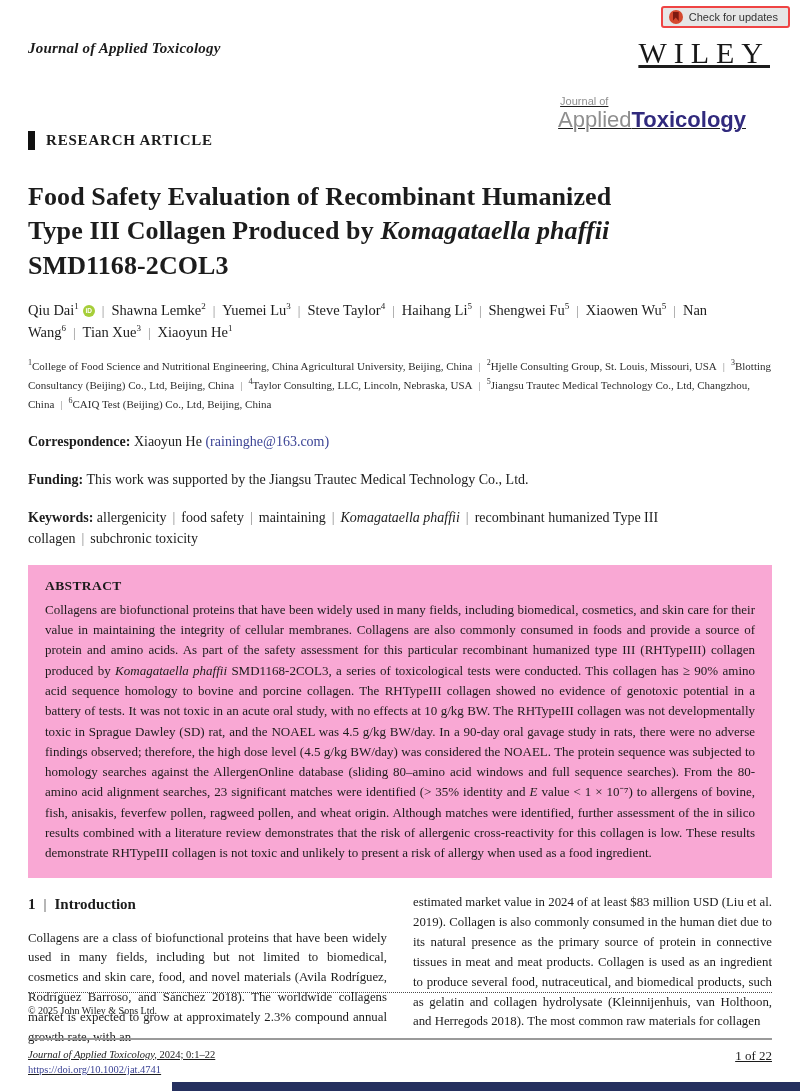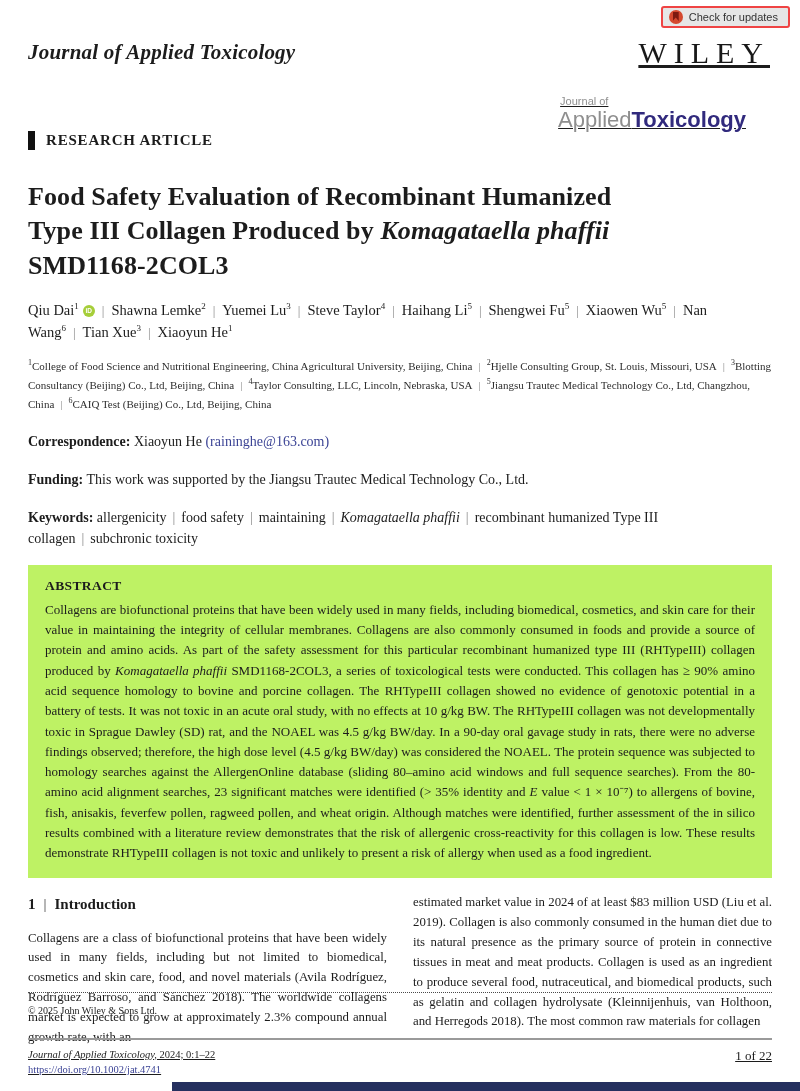--- a/index.html
+++ b/index.html
@@ -11,21 +11,21 @@
   
   .updates-badge { position:absolute; top:6px; right:10px; display:flex; align-items:center; gap:6px;
     background:#e6e6e6; border:2px solid #ef4444; border-radius:3px; padding:2px 10px 2px 6px;
     font-family:"Liberation Sans", sans-serif; font-size:11px; color:#333; cursor:pointer; }
   .crossmark { position:relative; width:14px; height:14px; border-radius:50%; background:#d5492f; }
   .crossmark::after { content:""; position:absolute; left:4px; top:2px; width:6px; height:9px;
     background:#7d1a10; clip-path:polygon(0 0,100% 0,100% 100%,50% 62%,0 100%); }
 
   
   .header-row { display:flex; justify-content:space-between; align-items:flex-start; padding-top:40px; }
-  .journal-name { font-size:21px; font-weight:bold; font-style:italic; letter-spacing:.2px; }
+  .journal-name { font-size:15px; font-weight:bold; font-style:italic; letter-spacing:.2px; }
   .brand-block { text-align:right; margin-top:-4px;text-decoration:underline; }
   .wiley { font-size:30px; letter-spacing:7px; font-weight:400; color:#181818; padding-right:2px; }
   .brand-sub { margin-top:26px; padding-right:26px; font-family:"Liberation Sans", sans-serif; line-height:1; }
   .brand-journal-of { font-size:11px; color:#8f8f8f; text-align:left; display:block; margin-left:2px; margin-bottom:2px; }
   .brand-applied { font-size:22px; color:#8f8f8f; }
   .brand-tox { font-size:22px; font-weight:bold; color:#312a7d; }
 
   
   .ra-row { display:flex; align-items:center; }
   .ra-bar { width:7px; height:19px; background:#111; margin-right:11px; }
@@ -49,21 +49,21 @@
   .affils .sep { color:#8a8a8a; padding:0 6px; }
 
   
   .meta-line { margin-top:17px; font-size:14px; line-height:1.5; }
   .meta-line .b { font-weight:bold; }
   .meta-line .sep { color:#8a8a8a; padding:0 6px; }
   .meta-line a { color:#3b4395; text-decoration:none; cursor:pointer; }
   .kw em { font-style:italic; }
 
   
-  .abstract { margin-top:16px; background:#bef264; padding:13px 17px 15px 17px; }
+  .abstract { margin-top:16px; background:#f9a8d4; padding:13px 17px 15px 17px; }
   .abstract-heading { font-size:13.5px; font-weight:bold; letter-spacing:.4px; margin-bottom:6px; }
   .abstract-body { font-size:13px; line-height:1.56; text-align:justify; }
   .abstract-body em { font-style:italic; }
 
   
   .columns { display:flex; gap:26px; margin-top:15px; }
   .col { flex:1; font-size:12.8px; line-height:1.55; text-align:justify; }
   .sec-heading { font-size:15px; font-weight:bold; margin-bottom:12px; text-align:left; }
   .sec-heading .sep { font-weight:normal; padding:0 8px; color:#444; }
 

